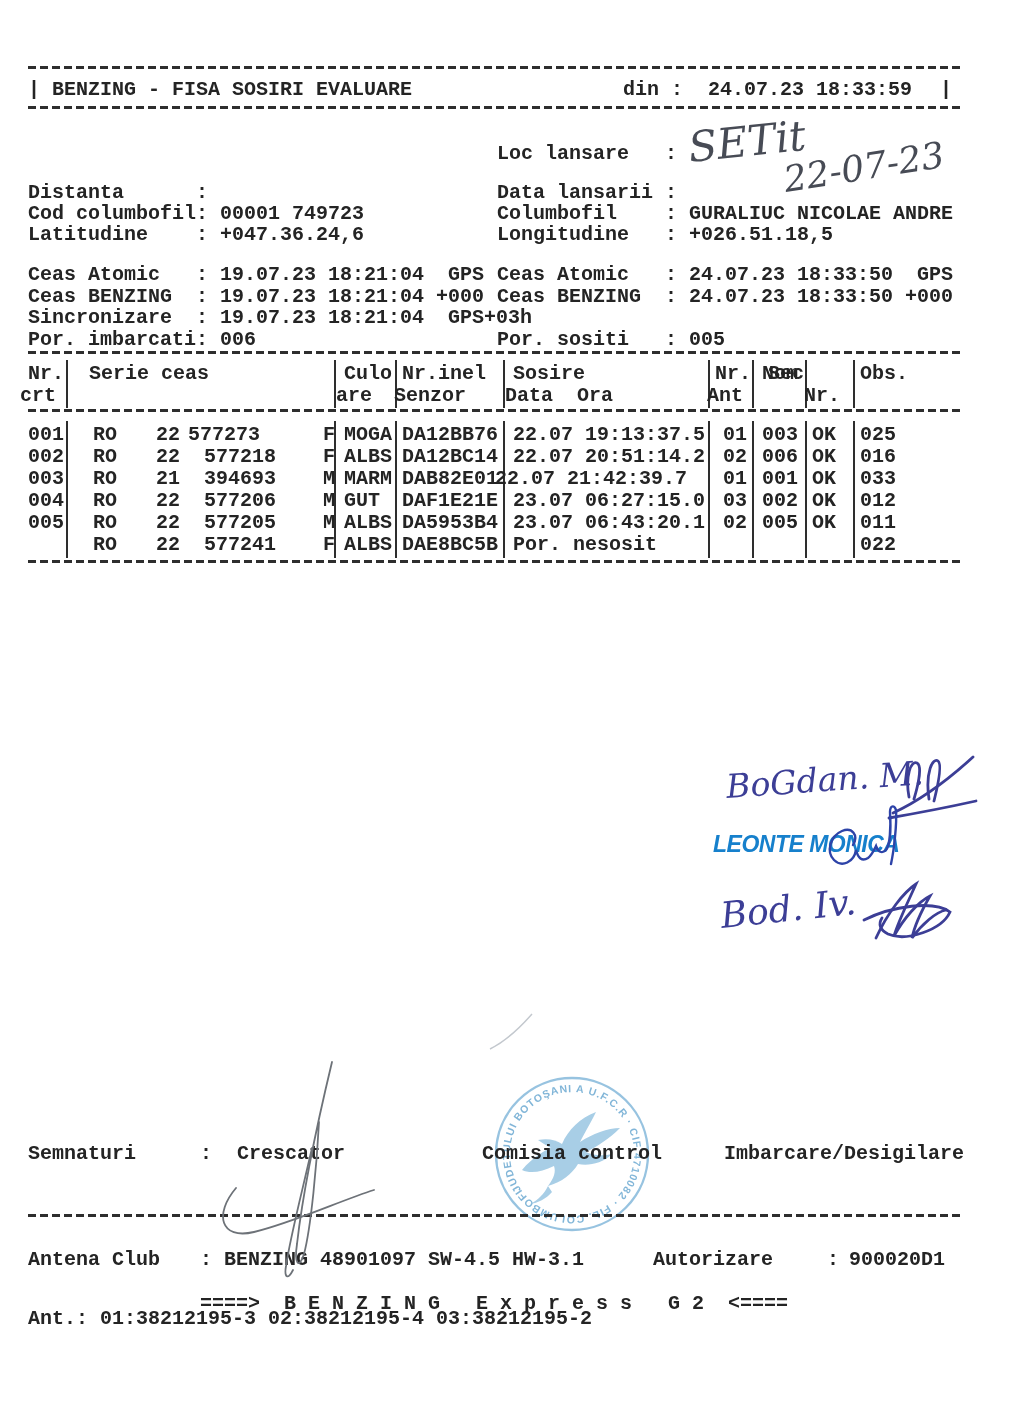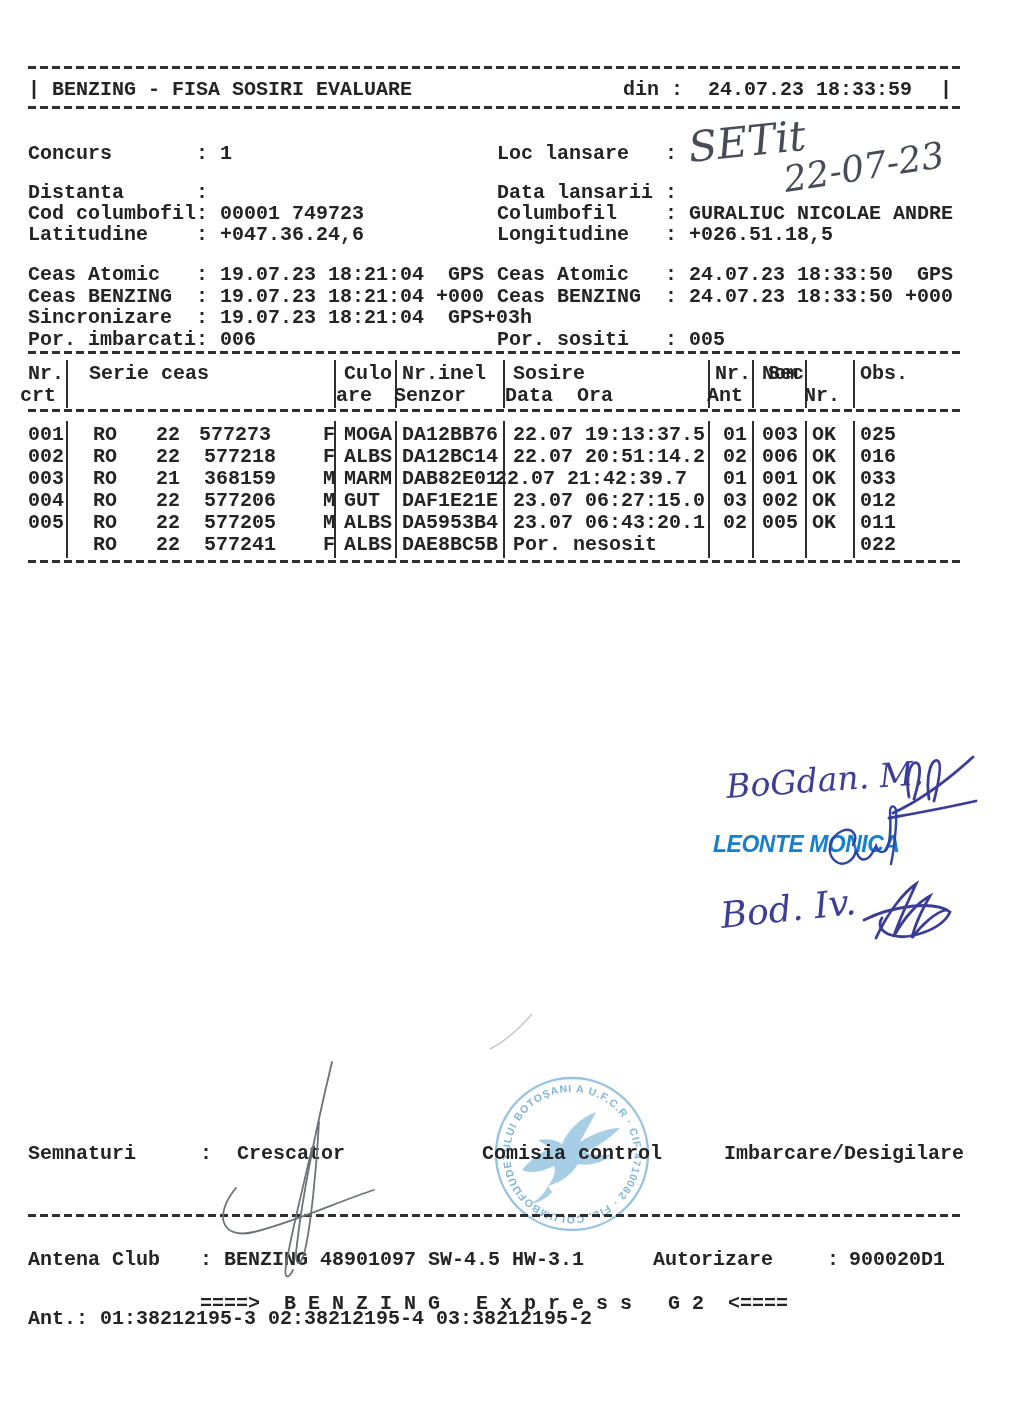--- a/index.html
+++ b/index.html
@@ -25,25 +25,20 @@
   <div class="dash" style="top:66px"></div>
   <div class="line" style="top:79px;left:28px">
     <span class="lpipe" style="left:0"></span>
     <span style="left:24px">BENZING - FISA SOSIRI EVALUARE</span>
     <span style="left:595px">din :</span>
     <span style="left:680px">24.07.23 18:33:59</span>
     <span class="lpipe" style="left:912px"></span>
   </div>
   <div class="dash" style="top:106px"></div>
 
-  <div class="line" style="top:143px;left:28px">
-    <span style="left:0">Concurs</span>
-    <span class="colon" style="left:168px"></span>
-    <span style="left:192px">1</span>
-  </div>
   <div class="line" style="top:182px;left:28px">
     <span style="left:0">Distanta</span>
     <span class="colon" style="left:168px"></span>
     <span style="left:192px"></span>
   </div>
   <div class="line" style="top:203px;left:28px">
     <span style="left:0">Cod columbofil</span>
     <span class="colon" style="left:168px"></span>
     <span style="left:192px">00001 749723</span>
   </div>
@@ -148,21 +143,21 @@
   <div class="vline" style="left:503px;top:421px;height:137px"></div>
   <div class="vline" style="left:708px;top:421px;height:137px"></div>
   <div class="vline" style="left:752px;top:421px;height:137px"></div>
   <div class="vline" style="left:805px;top:421px;height:137px"></div>
   <div class="vline" style="left:853px;top:421px;height:137px"></div>
 
   <div class="line" style="top:424px;left:28px">
     <span style="left:0">001</span>
     <span style="left:65px">RO</span>
     <span style="left:128px">22</span>
-    <span style="left:171px">577273</span>
+    <span style="left:160px">577273</span>
     <span style="left:295px">F</span>
     <span style="left:316px">MOGA</span>
     <span style="left:374px">DA12BB76</span>
     <span style="left:485px">22.07 19:13:37.5</span>
     <span style="left:695px">01</span>
     <span style="left:734px">003</span>
     <span style="left:784px">OK</span>
     <span style="left:832px">025</span>
   </div>
   <div class="line" style="top:446px;left:28px">
@@ -176,21 +171,21 @@
     <span style="left:485px">22.07 20:51:14.2</span>
     <span style="left:695px">02</span>
     <span style="left:734px">006</span>
     <span style="left:784px">OK</span>
     <span style="left:832px">016</span>
   </div>
   <div class="line" style="top:468px;left:28px">
     <span style="left:0">003</span>
     <span style="left:65px">RO</span>
     <span style="left:128px">21</span>
-    <span style="left:176px">368159</span>
+    <span style="left:176px">394693</span>
     <span style="left:295px">M</span>
     <span style="left:316px">MARM</span>
     <span style="left:374px">DAB82E01</span>
     <span style="left:467px">22.07 21:42:39.7</span>
     <span style="left:695px">01</span>
     <span style="left:734px">001</span>
     <span style="left:784px">OK</span>
     <span style="left:832px">033</span>
   </div>
   <div class="line" style="top:490px;left:28px">

